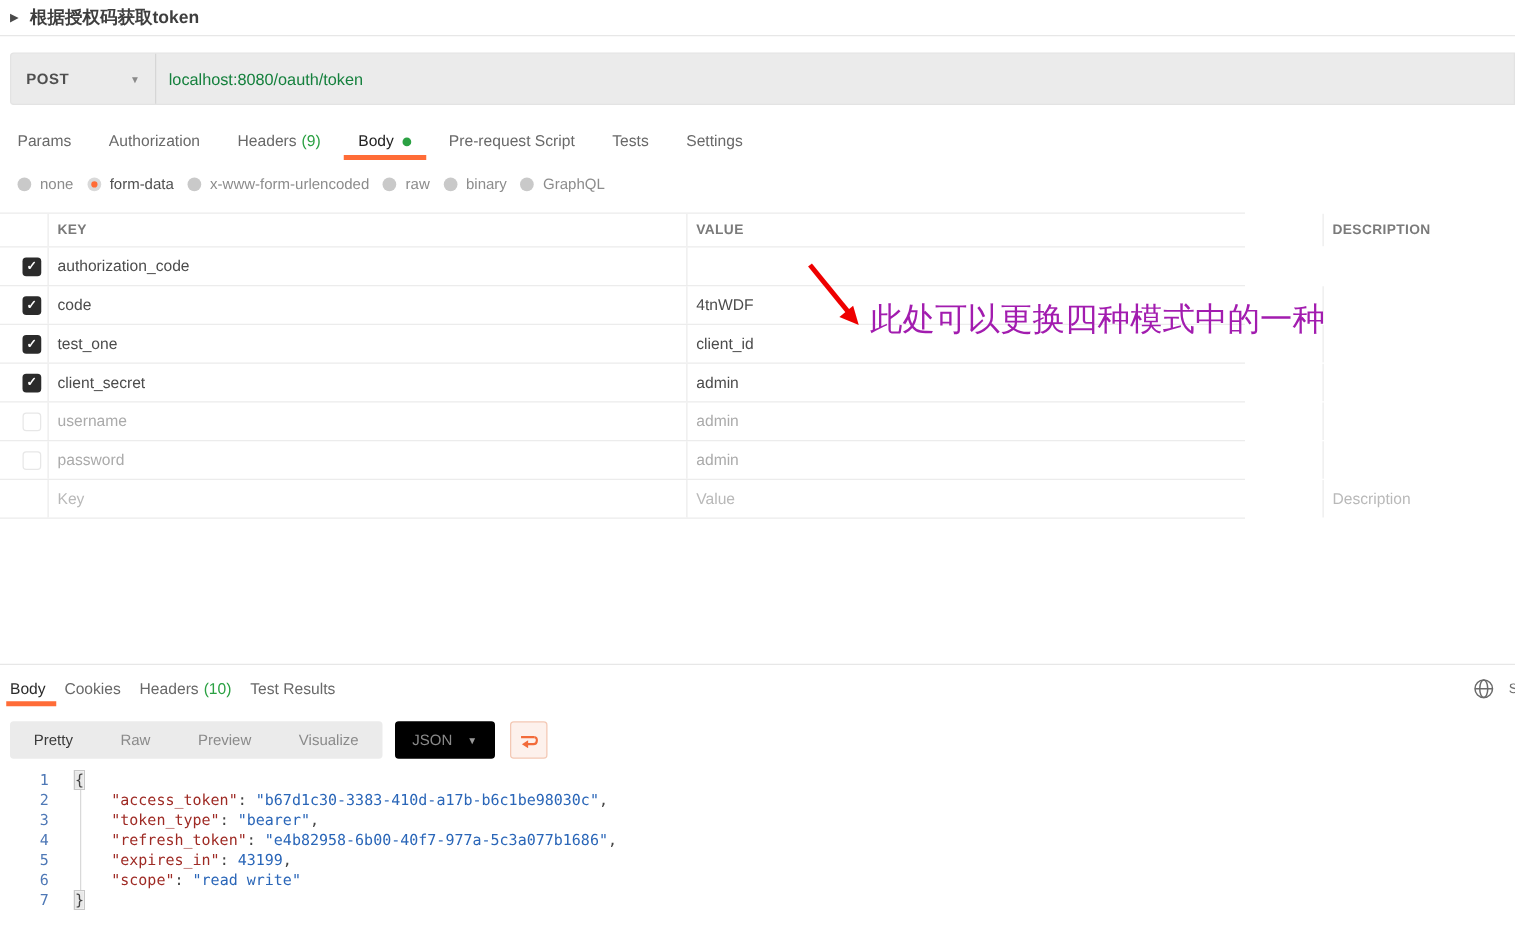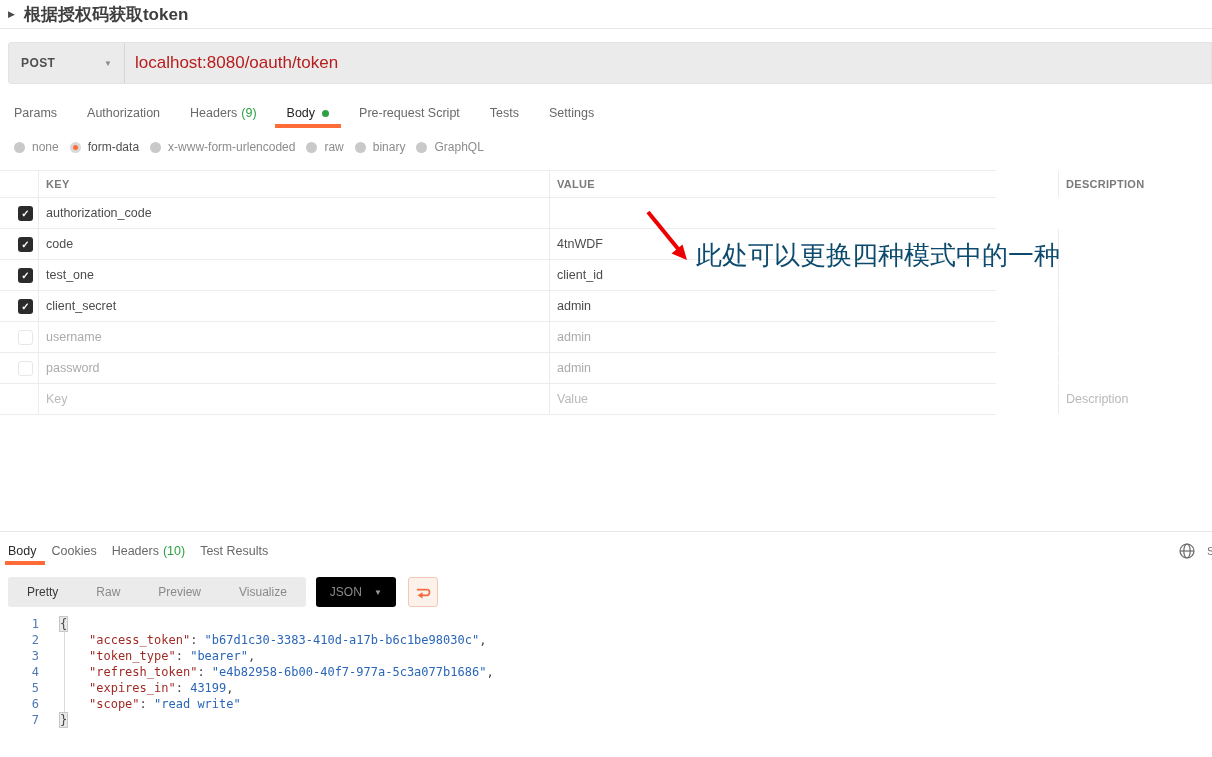--- a/index.html
+++ b/index.html
@@ -5,33 +5,33 @@
   * { margin:0; padding:0; box-sizing:border-box; }
   html,body { width:1212px; height:757px; background:#ffffff; overflow:hidden;
               font-family:"Liberation Sans", sans-serif; }
   .abs { position:absolute; }
   #stage { position:relative; width:1212px; height:757px; background:#fff; }
 
   
   .collapse-header { top:0; left:0; right:0; height:28px; display:flex; align-items:center;
                      padding-left:8px; cursor:pointer; }
   .collapse-tri { font-size:9px; color:#4a4a4a; margin-right:9px; line-height:1; }
-  .collapse-title { font-size:17px; font-weight:700; color:#3f3f3f; }
+  .collapse-title { font-size:14px; font-weight:700; color:#3f3f3f; }
   .hdivider { left:0; right:0; height:1px; background:#e7e7e7; }
 
   
   .request-bar { top:42px; left:8px; width:1204px; height:42px; background:#ebebeb;
                  border:1px solid #e3e3e3; border-radius:3px 0 0 3px; display:flex; align-items:center; }
   .method-select { width:115px; height:100%; display:flex; align-items:center; padding-left:12px;
                    cursor:pointer; position:relative; }
   .method-label { font-size:12px; font-weight:600; color:#4f4f4f; letter-spacing:.4px; }
   .method-chevron { position:absolute; right:12px; font-size:8px; color:#8a8a8a; }
   .vsep { width:1px; height:100%; background:#d6d6d6; }
   .url-input { flex:1; height:100%; display:flex; align-items:center; padding-left:10px;
-               font-size:17px; color:#b91c1c; }
+               font-size:13px; color:#15803d; }
 
   
   .tabs-row { top:100px; left:14px; height:26px; display:flex; gap:30px; align-items:center;justify-content:space-between; }
   .tab { font-size:12.5px; color:#696969; cursor:pointer; position:relative; white-space:nowrap;
          display:flex; align-items:center; }
   .tab.active { color:#232323; }
   .tab .count { color:#2ba143; margin-left:4px; }
   .tab .dot { width:7px; height:7px; border-radius:50%; background:#2ba143; margin-left:7px; }
   .tab.active::after { content:""; position:absolute; left:-12px; right:-12px; bottom:-8px;
                        height:4px; background:#ff6c37; }
@@ -58,21 +58,21 @@
   .t-row.dim .t-cell { color:#ababab; }
   .t-row.ph .t-cell { color:#b9b9b9; }
   .cb-cell { display:flex; align-items:center; justify-content:flex-start; padding-left:18px; }
   .checkbox { width:15px; height:15px; border-radius:3px; display:flex; align-items:center;
               justify-content:center; cursor:pointer; }
   .checkbox.on { background:#2b2b2b; color:#fff; font-size:10px; font-weight:700; }
   .checkbox.off { background:#fff; border:1px solid #e7e7e7; color:transparent; }
 
   
   .annot-svg { top:205px; left:640px; pointer-events:none; }
-  .annot-text { top:239px; left:696px; font-size:26px; line-height:32px; color:#0c4a6e;
+  .annot-text { top:239px; left:696px; font-size:26px; line-height:32px; color:#a21caf;
                 font-weight:500; white-space:nowrap; }
 
   
   .resp-divider { top:531px; }
   .resp-tabs { top:539px; left:8px; height:24px; display:flex; align-items:center; }
   .rtab { font-size:12.5px; color:#696969; cursor:pointer; position:relative; white-space:nowrap;
           display:flex; align-items:center; }
   .rtab.active { color:#2b2b2b; }
   .rtab.active::after { content:""; position:absolute; left:-3px; right:-8px; bottom:-7px;
                         height:4px; background:#ff6c37; }

